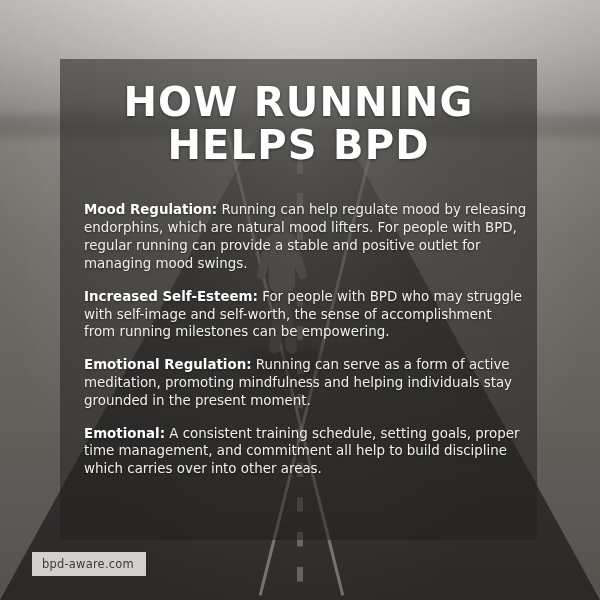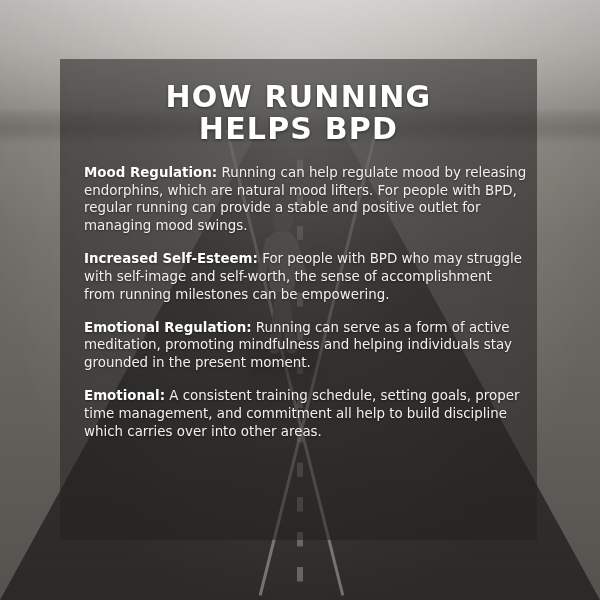--- a/index.html
+++ b/index.html
@@ -116,25 +116,25 @@
   .panel {
     position: absolute;
     left: 60px;
     top: 59px;
     width: 477px;
     height: 481px;
     background: rgba(35,33,31,0.55);
   }
 
   .title {
-    margin: 22px 0 0 0;
+    margin: 22px 0 16px 0;
     text-align: center;
     color: #ffffff;
     font-weight: bold;
-    font-size: 30px;
+    font-size: 40px;
     line-height: 1.08;
     letter-spacing: 1.2px;
     text-shadow: 0 1px 3px rgba(0,0,0,0.5);
   }
   .title .line2 { display: block; }
 
   .body-wrap {
     padding: 18px 10px 0 24px;
   }
   .para {
@@ -207,14 +207,15 @@
         <b>Emotional Regulation:</b><span> Running can serve as a form of active meditation, promoting mindfulness and helping individuals stay grounded in the present moment.</span>
       </p>
 
       <p class="para">
         <b>Emotional:</b><span> A consistent training schedule, setting goals, proper time management, and commitment all help to build discipline which carries over into other areas.</span>
       </p>
 
     </div>
   </div>
 
+  <div class="watermark">bpd-aware.com</div>
 
 </div>
 
 </body></html>

